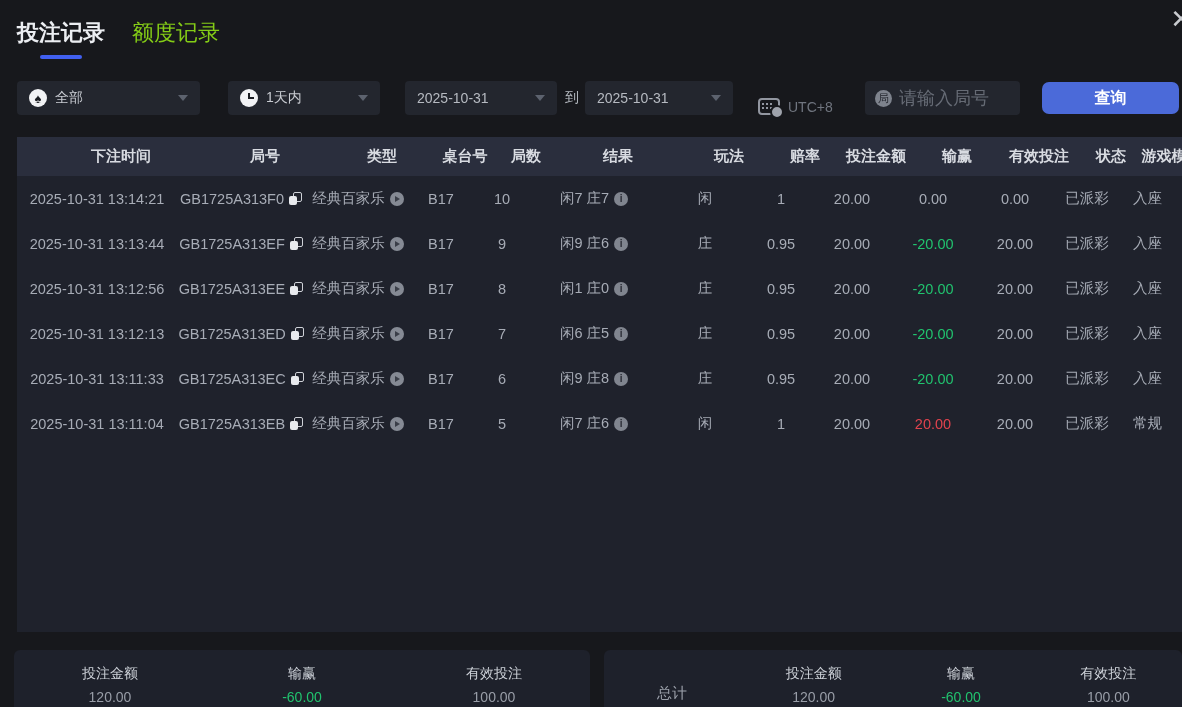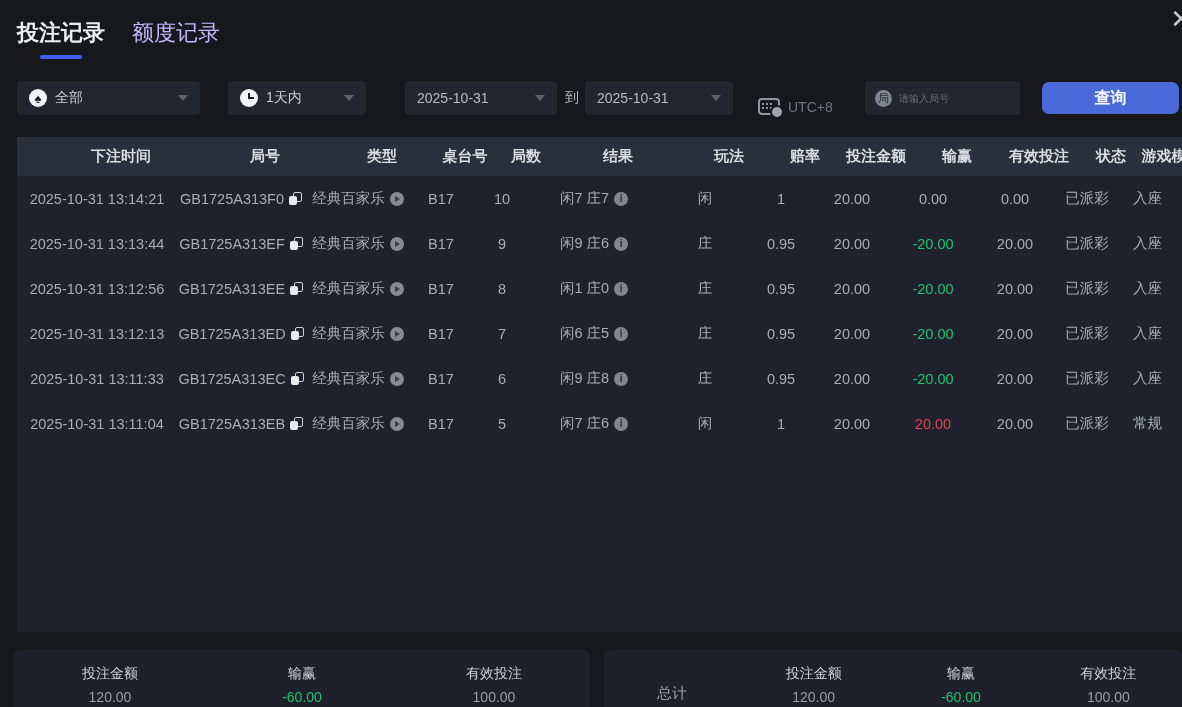--- a/index.html
+++ b/index.html
@@ -2,49 +2,49 @@
 <html><head>
 <meta charset="utf-8">
 <style>
   * { margin:0; padding:0; box-sizing:border-box; }
   html,body { width:1182px; height:707px; overflow:hidden; }
   body { font-family:"Liberation Sans","DejaVu Sans",sans-serif; background:#17181c; }
   .page { position:relative; width:1182px; height:707px; background:#17181c; overflow:hidden; }
 
   
   .tabs-bar { position:absolute; top:18px; left:17px; display:flex; gap:27px; align-items:flex-start; }
-  .tab { font-size:22px; color:#c4b5fd; cursor:pointer; text-align:center; }
+  .tab { font-size:22px; color:#84cc16; cursor:pointer; text-align:center; }
   .tab.active { color:#eceef2; font-weight:bold; }
   .tab .underline { display:block; height:4px; width:42px; margin:7px auto 0; border-radius:2px; background:#4160f0; }
   .close { position:absolute; top:6px; right:-10px; font-size:26px; color:#c9cbcf; cursor:pointer; line-height:1; }
 
   
   .filters { position:absolute; top:81px; left:0; width:1182px; height:34px; }
   .ctl { position:absolute; top:0; height:34px; background:#23262e; border-radius:4px; display:flex; align-items:center; padding:0 12px; font-size:14px; color:#c9ccd2; }
   .sel-game  { left:17px;  width:183px; }
-  .sel-time  { left:228px; width:138px; }
+  .sel-time  { left:228px; width:152px; }
   .date-from { left:405px; width:152px; color:#b6bac1; }
   .date-to   { left:585px; width:148px; color:#b6bac1; }
   .to-label  { position:absolute; left:559px; top:0; width:26px; height:34px; display:flex; align-items:center; justify-content:center; font-size:14px; color:#b6bac1; }
   .arrow { position:absolute; right:12px; top:14px; width:0; height:0; border-left:5px solid transparent; border-right:5px solid transparent; border-top:6px solid #5c626e; }
   .circ-white { width:18px; height:18px; border-radius:50%; background:#f2f3f5; color:#1b1d22; display:flex; align-items:center; justify-content:center; font-size:13px; line-height:1; margin-right:8px; flex:none; }
   .clock-icon { position:relative; width:18px; height:18px; border-radius:50%; background:#f2f3f5; margin-right:8px; flex:none; }
   .clock-icon::before { content:""; position:absolute; left:8px; top:4px; width:2px; height:6px; background:#1b1d22; }
   .clock-icon::after  { content:""; position:absolute; left:8px; top:8px; width:6px; height:2px; background:#1b1d22; }
 
   .utc-group { position:absolute; left:758px; top:0; height:34px; display:flex; align-items:flex-end; gap:8px; }
   .cal-icon { position:relative; width:22px; height:17px; border:2px solid #9296a0; border-radius:4px; }
   .cal-icon::before { content:""; position:absolute; left:2px; top:3px; width:2px; height:2px; background:#9296a0;
       box-shadow:4px 0 #9296a0, 8px 0 #9296a0, 0 4px #9296a0, 4px 4px #9296a0, 8px 4px #9296a0; }
   .cal-icon::after { content:""; position:absolute; right:-6px; bottom:-6px; width:10px; height:10px; border-radius:50%; background:#9fa3ac; border:2px solid #17181c; }
   .utc-label { font-size:14px; color:#70757f; }
 
   .round-input { position:absolute; left:865px; top:0; width:155px; height:34px; background:#23262e; border-radius:4px; display:flex; align-items:center; padding:0 10px; gap:7px; }
   .round-badge { width:17px; height:17px; border-radius:50%; background:#7e838d; color:#23262e; font-size:11px; display:flex; align-items:center; justify-content:center; flex:none; }
-  .round-input input { background:transparent; border:none; outline:none; width:110px; font-size:10px; color:#9aa0aa; font-family:inherit; }
+  .round-input input { background:transparent; border:none; outline:none; width:110px; font-size:18px; color:#9aa0aa; font-family:inherit; }
   .round-input input::placeholder { color:#666b75; }
 
   .query-btn { position:absolute; left:1042px; top:1px; width:137px; height:32px; background:#4b6ad9; border:none; border-radius:7px; color:#ffffff; font-size:16px; font-weight:bold; font-family:inherit; cursor:pointer; }
 
   
   .table { position:absolute; left:17px; top:137px; width:1165px; height:495px; background:#1f222c; }
   .thead, .tr { display:grid; grid-template-columns:160px 128px 106px 60px 62px 122px 100px 52px 90px 72px 92px 52px 69px; align-items:center; }
   .thead { height:39px; background:#2a2e3d;padding-left:24px; }
   .th { text-align:center; font-size:15px; font-weight:bold; color:#d8dbe1; }
   .tr { height:45px; }

